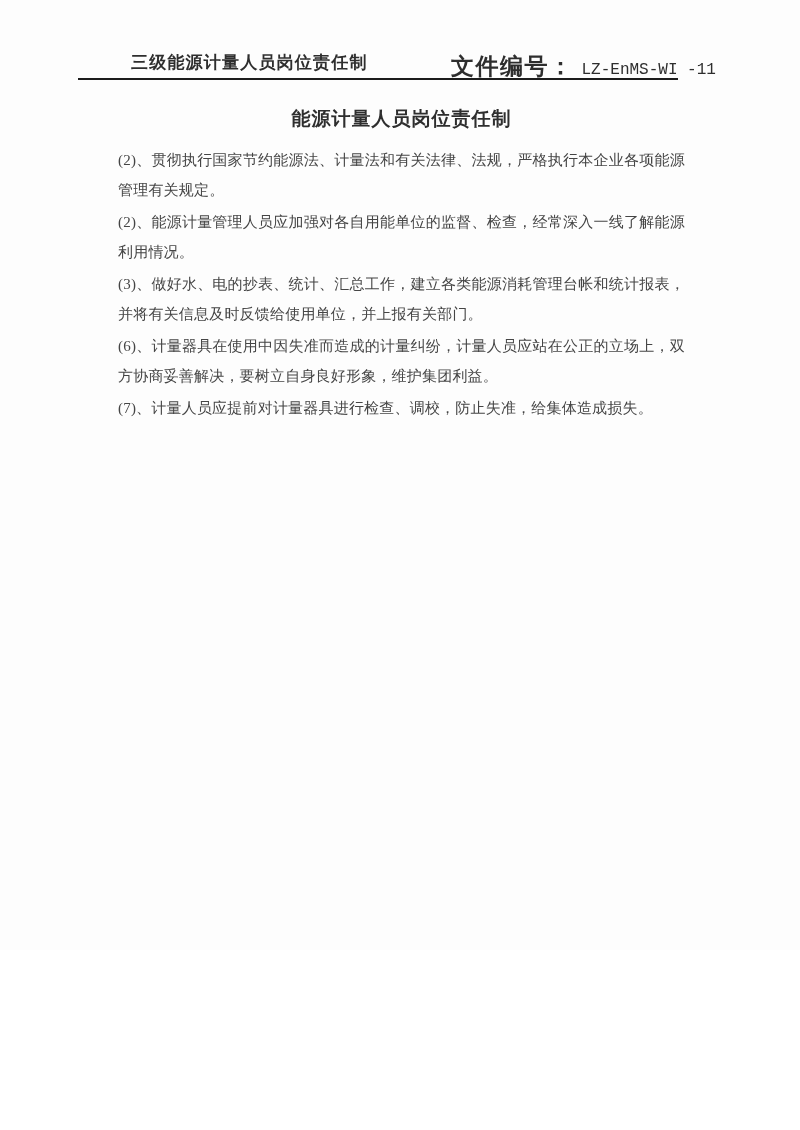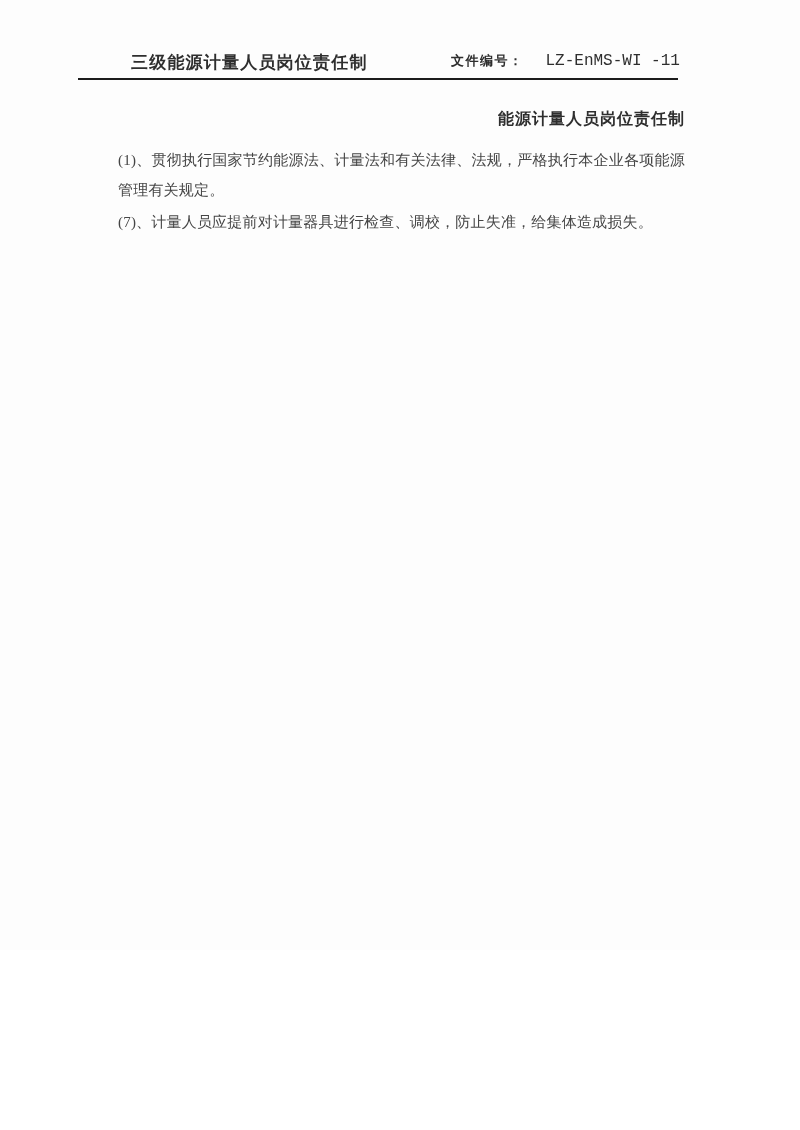--- a/index.html
+++ b/index.html
@@ -26,49 +26,49 @@
     white-space: nowrap;
   }
   .doc-number {
     position: absolute;
     left: 451px;
     top: 51px;
     white-space: nowrap;
     color: var(--heading-text, #2e2e2e);
   }
   .doc-number-label {
-    font-size: 13px;
+    font-size: 23px;
     letter-spacing: 1.5px;
     font-weight: 600;
   }
   .doc-number-value {
     font-family: "Liberation Mono", "DejaVu Sans Mono", monospace;
     font-size: 16px;
-    margin-left: 18px;
+    margin-left: 4px;
     font-weight: 500;
     text-align: center;
   }
   .rule {
     position: absolute;
     left: 78px;
     top: 78px;
     width: 600px;
     height: 2px;
     background: var(--rule, #1c1c1c);
   }
   .content {
     position: absolute;
     left: 118px;
     top: 96px;
     width: 567px;
   }
   .doc-title {
     margin: 10px 0 0 0;
-    text-align: right;
-    font-size: 16px;
+    text-align: center;
+    font-size: 19px;
     line-height: 26px;
     font-weight: bold;
     letter-spacing: 1px;
     color: var(--heading-text, #2e2e2e);
     font-family: "Liberation Sans", "DejaVu Sans", sans-serif;
   }
   .paragraphs {
     margin-top: 13px;
   }
   .para {
@@ -94,23 +94,26 @@
       <span class="doc-number-value">LZ-EnMS-WI -11</span>
     </span>
   </div>
 
   <div class="rule"></div>
 
   <div class="content">
     <h1 class="doc-title">能源计量人员岗位责任制</h1>
     <div class="paragraphs">
 
-        <p class="para">(1)、贯彻执行国家节约能源法、计量法和有关法律、法规，严格执行本企业各项能源管理有关规定。</p>
+        <p class="para">(2)、贯彻执行国家节约能源法、计量法和有关法律、法规，严格执行本企业各项能源管理有关规定。</p>
+
+        <p class="para">(2)、能源计量管理人员应加强对各自用能单位的监督、检查，经常深入一线了解能源利用情况。</p>
+
+        <p class="para">(3)、做好水、电的抄表、统计、汇总工作，建立各类能源消耗管理台帐和统计报表，并将有关信息及时反馈给使用单位，并上报有关部门。</p>
 
 
 
-
-
+        <p class="para">(6)、计量器具在使用中因失准而造成的计量纠纷，计量人员应站在公正的立场上，双方协商妥善解决，要树立自身良好形象，维护集团利益。</p>
 
         <p class="para">(7)、计量人员应提前对计量器具进行检查、调校，防止失准，给集体造成损失。</p>
       </div>
   </div>
 </div>
 
 </body></html>

